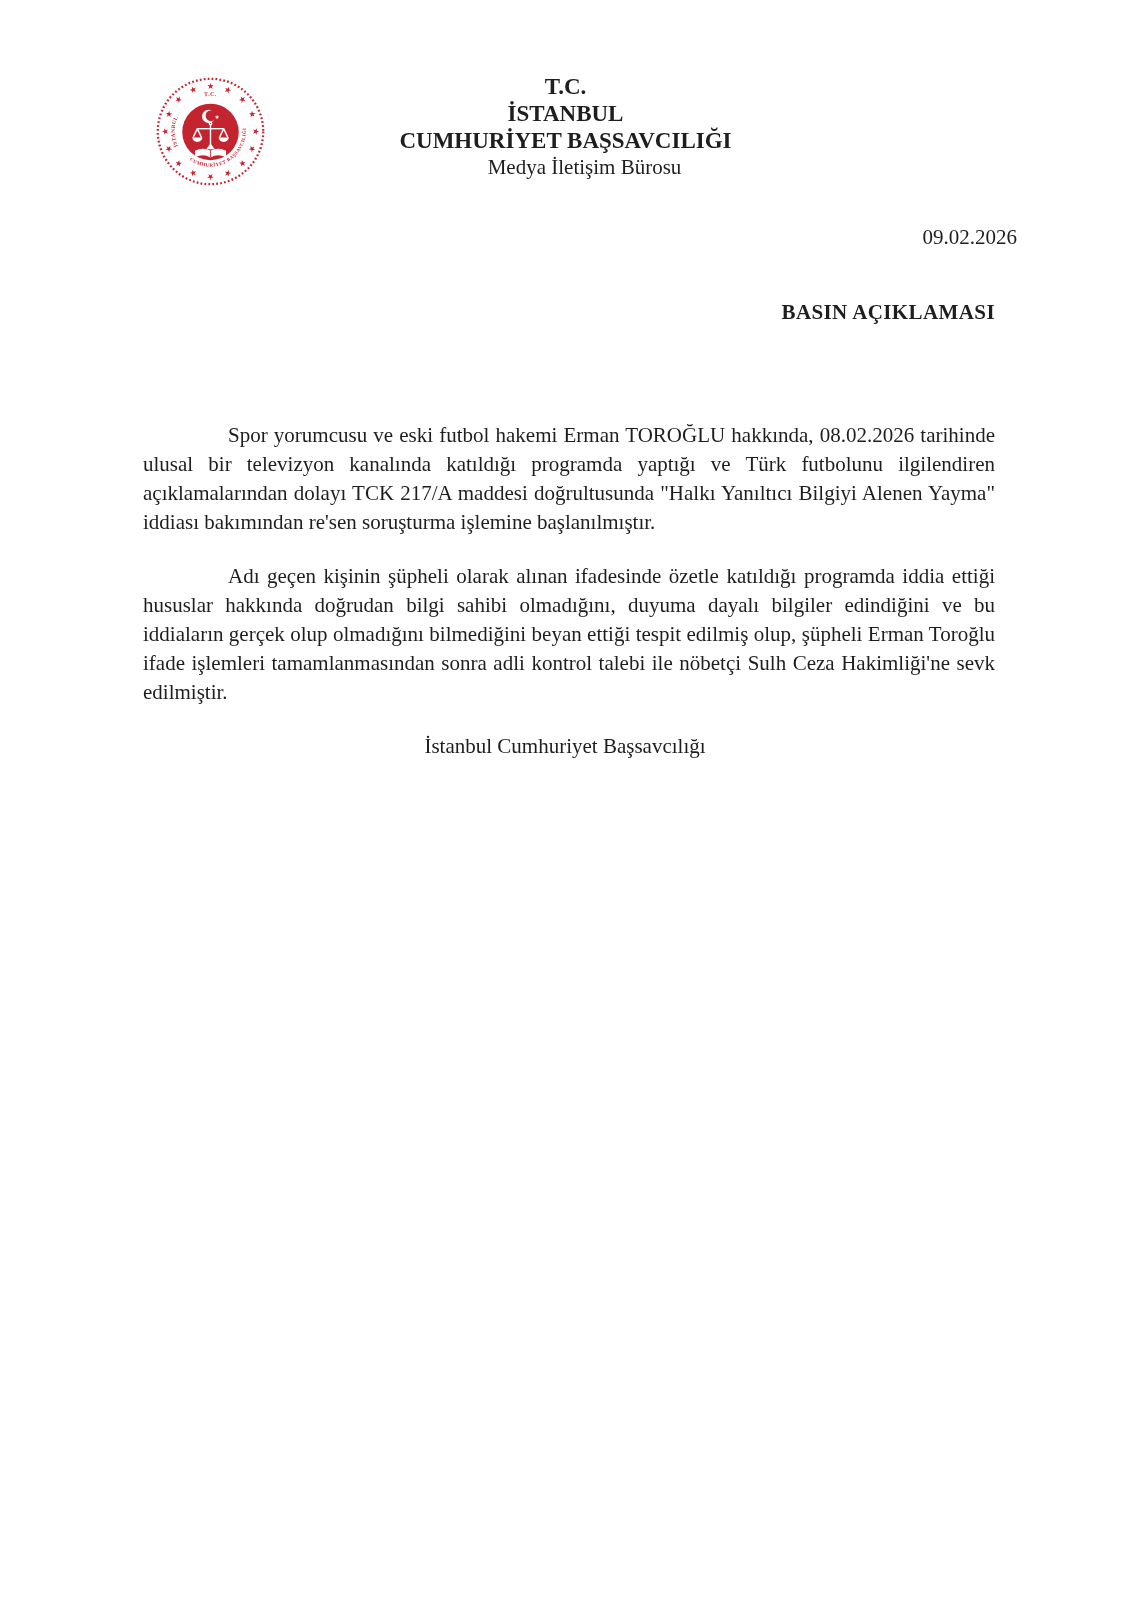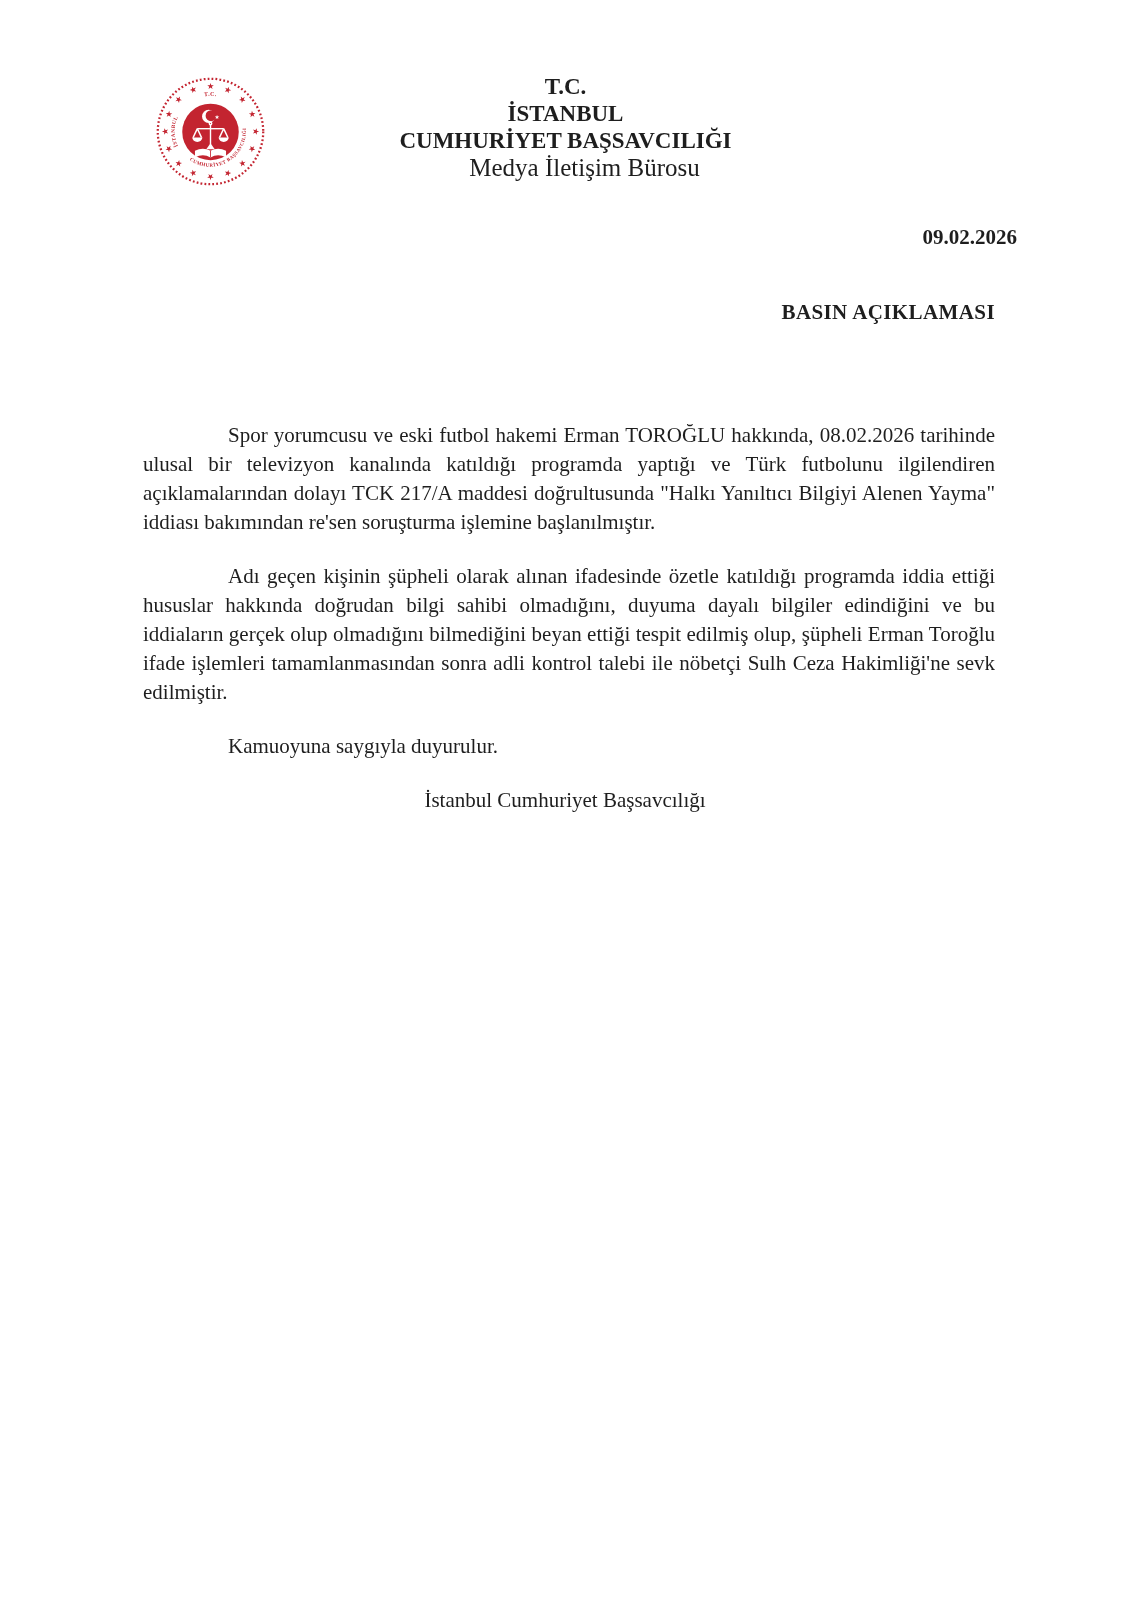--- a/index.html
+++ b/index.html
@@ -13,25 +13,25 @@
   }
   
   .seal{position:absolute;left:154px;top:75px;width:113px;height:113px;}
   .seal .ring-text{font-family:"Liberation Serif",serif;font-weight:bold;letter-spacing:0.5px;}
   .seal .star-ring text{font-family:"DejaVu Sans",sans-serif;font-size:9px;text-anchor:middle;}
   
   .letterhead-text{
     position:absolute;left:0;top:73px;width:100%;
     text-align:center;font-weight:bold;font-size:23px;line-height:27px;
   }
-  .letterhead-text .bureau{font-weight:normal;font-size:25px;padding-left:38px;}
+  .letterhead-text .bureau{font-weight:normal;font-size:21px;padding-left:38px;}
   
   .doc-date{
     position:absolute;top:225px;right:114px;
-    font-weight:bold;font-size:21px;
+    font-weight:normal;font-size:21px;
   }
   
   .doc-title{
     position:absolute;top:300px;left:143px;width:852px;
     text-align:right;font-weight:bold;font-size:21px;letter-spacing:0.4px;
   }
   
   .body-text{
     position:absolute;top:421px;left:143px;width:852px;
     font-size:21px;line-height:29px;
@@ -121,17 +121,16 @@
     <div class="bureau">Medya İletişim Bürosu</div>
   </div>
 
   <div class="doc-date">09.02.2026</div>
 
   <div class="doc-title">BASIN AÇIKLAMASI</div>
 
   <div class="body-text">
     <p>Spor yorumcusu ve eski futbol hakemi Erman TOROĞLU hakkında, 08.02.2026 tarihinde ulusal bir televizyon kanalında katıldığı programda yaptığı ve Türk futbolunu ilgilendiren açıklamalarından dolayı TCK 217/A maddesi doğrultusunda "Halkı Yanıltıcı Bilgiyi Alenen Yayma" iddiası bakımından re'sen soruşturma işlemine başlanılmıştır.</p>
     <p>Adı geçen kişinin şüpheli olarak alınan ifadesinde özetle katıldığı programda iddia ettiği hususlar hakkında doğrudan bilgi sahibi olmadığını, duyuma dayalı bilgiler edindiğini ve bu iddiaların gerçek olup olmadığını bilmediğini beyan ettiği tespit edilmiş olup, şüpheli Erman Toroğlu ifade işlemleri tamamlanmasından sonra adli kontrol talebi ile nöbetçi Sulh Ceza Hakimliği'ne sevk edilmiştir.</p>
-    <p>Kamuoyuna saygıyla duyurulur.</p>
     <p class="signature">İstanbul Cumhuriyet Başsavcılığı</p>
   </div>
 
 </div>
 
 </body></html>

